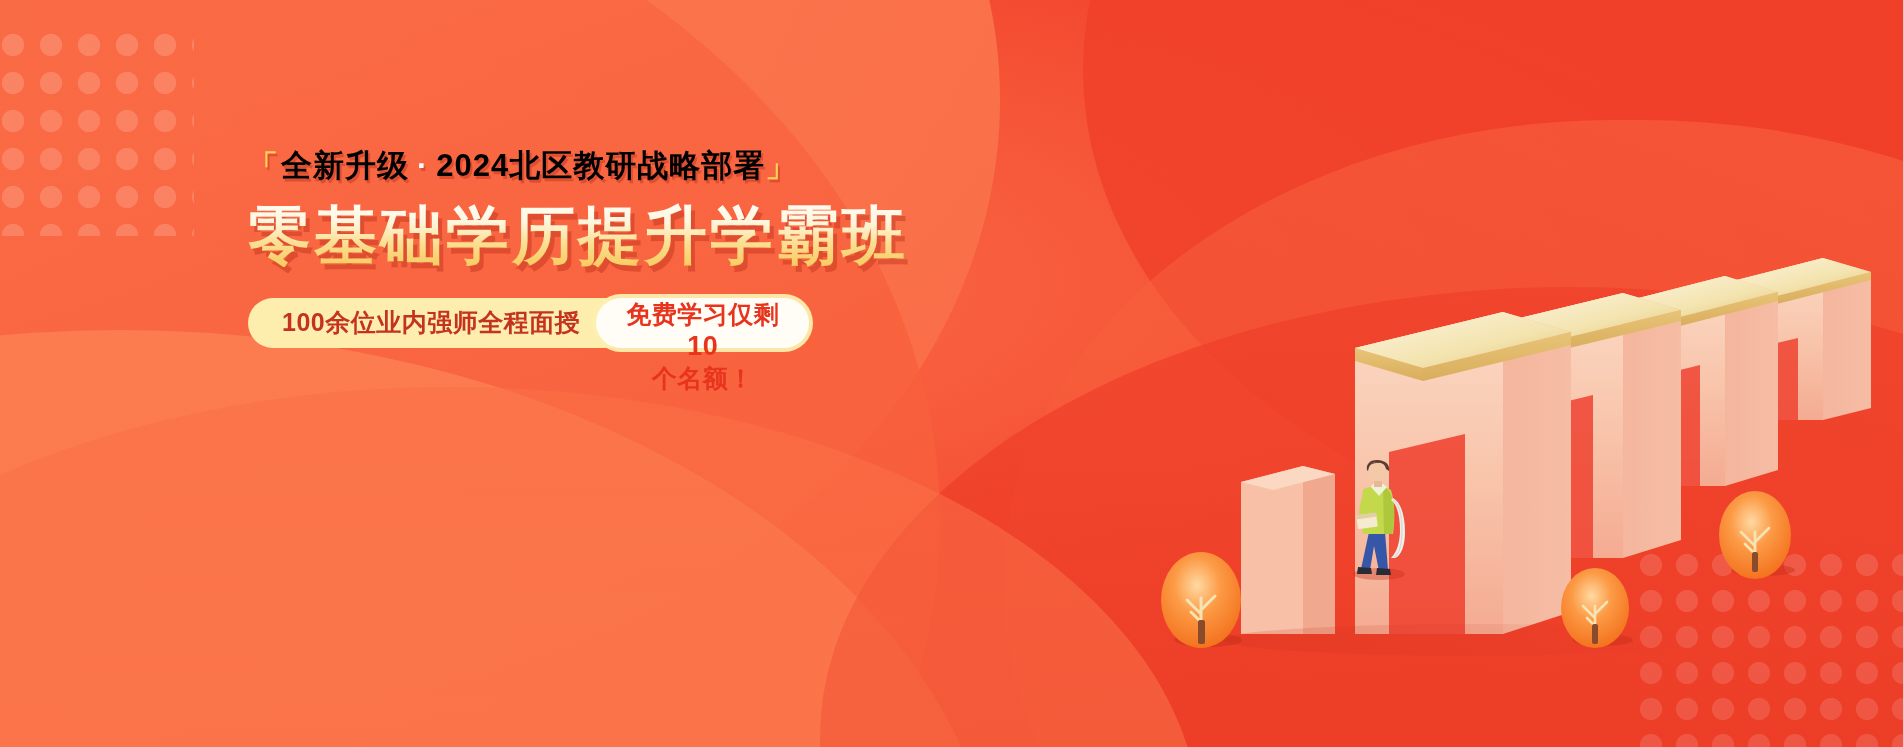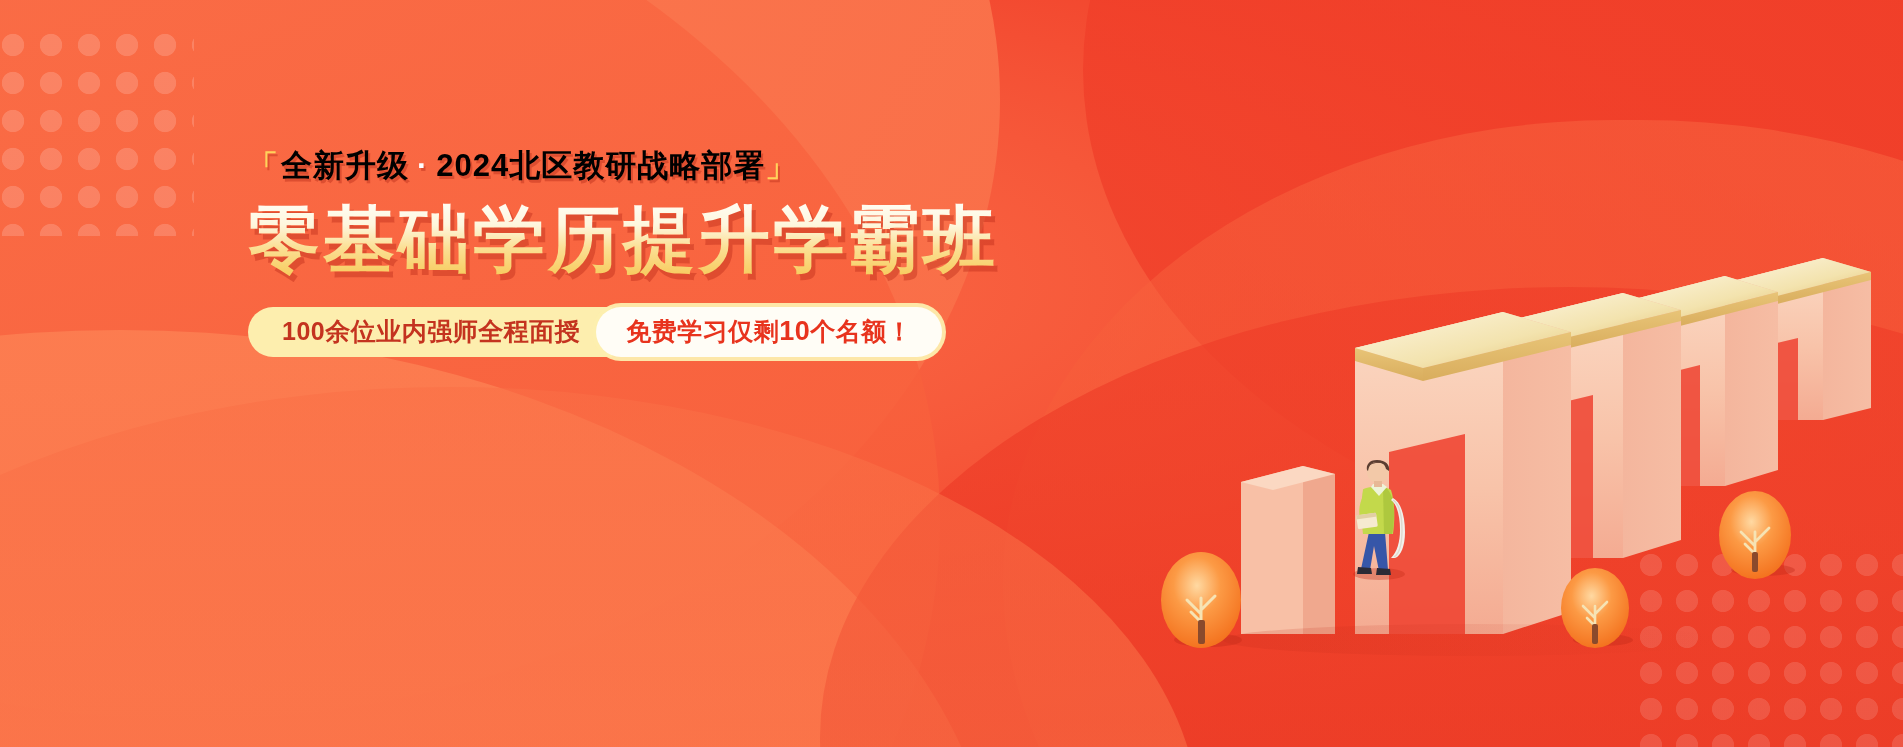--- a/index.html
+++ b/index.html
@@ -95,21 +95,21 @@
     text-shadow:2px 3px 0 rgba(183,44,25,.42);
     display:flex;align-items:baseline;
   }
   .eyebrow .bracket{color:#ffd25b;font-size:30px;margin-right:2px;}
   .eyebrow .gold{color:#000000;}
   .eyebrow .dot{color:#ffffff;margin:0 8px;}
   .eyebrow .white{color:#000000;}
 
   .headline{
     margin-top:22px;
-    font-size:72px;
+    font-size:63px;
     font-weight:900;
     line-height:1.02;
     letter-spacing:3px;
     white-space:nowrap;
     background:linear-gradient(180deg,#fffdf3 0%,#fef6dd 30%,#fbdf93 62%,#f7cb5e 100%);
     -webkit-background-clip:text;
     background-clip:text;
     color:transparent;
     -webkit-text-fill-color:transparent;
     filter:drop-shadow(4px 6px 0 rgba(184,40,22,.40));
@@ -139,20 +139,21 @@
     display:flex;align-items:center;
     padding:0 30px;
     border-radius:26px;
     background:#fffdf6;
     color:#e8331d;
     font-size:25px;
     font-weight:800;
     letter-spacing:.5px;
     white-space:nowrap;
     box-shadow:0 0 0 4px rgba(253,238,174,.95);
+    flex-direction:column;
   }
   .pill-right .num{font-size:27px;}
 
   
   .illus{
     position:absolute;
     right:0;top:0;
     width:900px;height:747px;
     pointer-events:none;
   }

